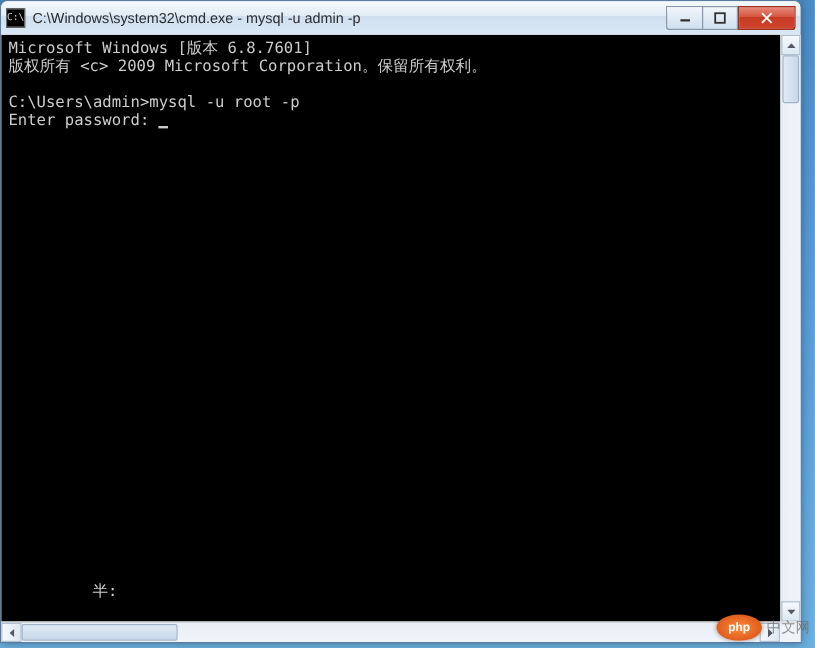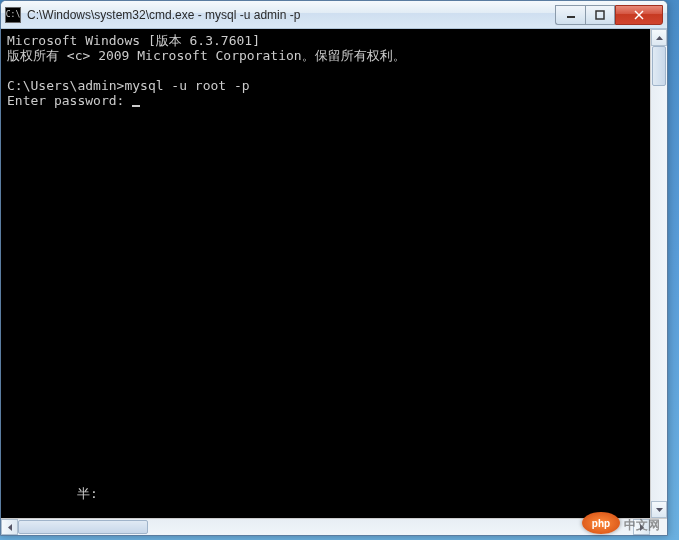--- a/index.html
+++ b/index.html
@@ -165,24 +165,24 @@
     .status-overlay {
       position: absolute;
       bottom: 17px;
       left: 76px;
       color: #ccc;
       font-size: 13px;
       font-family: "NSimSun", "SimSun", monospace;
     }
     .watermark {
       position: absolute;
-      right: 19px;
+      right: 4px;
       bottom: 6px;
       display: flex;
-      align-items: flex-end;
+      align-items: center;
       gap: 4px;
       pointer-events: none;
     }
     .wm-logo {
       width: 38px;
       height: 22px;
       background: radial-gradient(ellipse at center, #ff8a3a, #d04a10);
       border-radius: 50%;
       display: flex;
       align-items: center;
@@ -191,21 +191,20 @@
       font-size: 10px;
       font-weight: bold;
       font-family: sans-serif;
       box-shadow: 0 0 4px rgba(0,0,0,0.4);
     }
     .wm-text {
       color: #666;
       font-size: 12px;
       font-family: "SimSun", sans-serif;
       opacity: 0.7;
-      font-weight: bold;
     }
     .bg-icon {
       position: absolute;
       top: 2px;
       right: 155px;
       width: 40px;
       height: 24px;
       background: linear-gradient(to bottom, #f6e08a, #e6c050);
       border-radius: 2px;
       opacity: 0.8;
@@ -234,21 +233,21 @@
       <div class="win-btn win-close">
         <svg width="10" height="10">
             <line x1="1" y1="1" x2="9" y2="9" stroke="#fff" stroke-width="1.5"></line>
             <line x1="9" y1="1" x2="1" y2="9" stroke="#fff" stroke-width="1.5"></line>
           </svg>
       </div>
     </div>
   </div>
 
   <div class="client-area">
-    <div class="terminal"><span>Microsoft Windows [版本 6.3.7601]</span>
+    <div class="terminal"><span>Microsoft Windows [版本 6.8.7601]</span>
 <span>版权所有 &lt;c&gt; 2009 Microsoft Corporation。保留所有权利。</span>
 <span></span>
 <span>C:\Users\admin&gt;mysql -u root -p</span>
 <span>Enter password: </span><span class="cursor"></span>
       <div class="status-overlay">半:</div>
     </div>
     <div class="vscroll">
       <div class="vscroll-btn">
         <svg width="7" height="4">
             <polygon points="3.5,0 7,4 0,4" fill="#556"></polygon>

